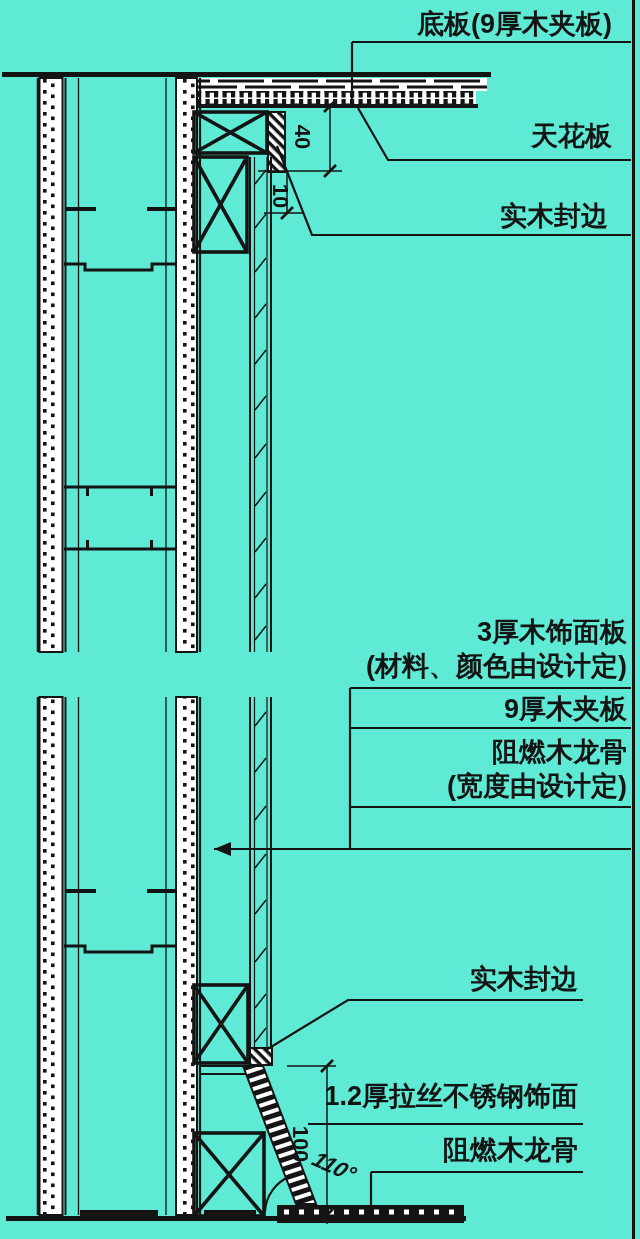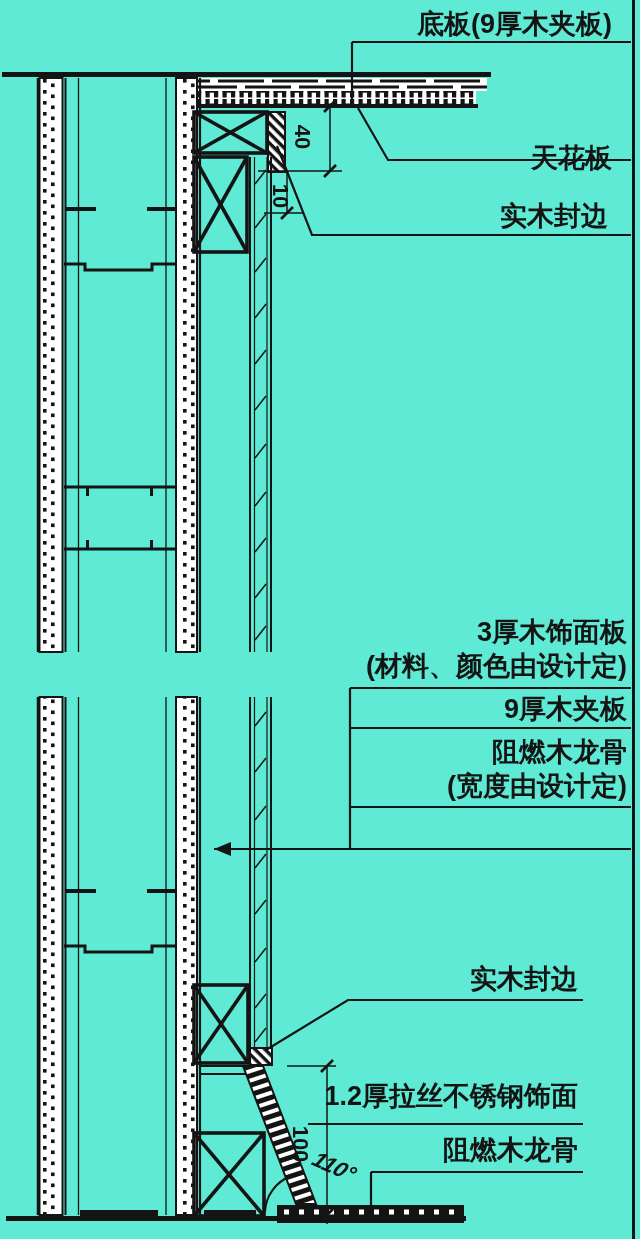--- a/index.html
+++ b/index.html
@@ -213,21 +213,21 @@
       <polygon points="214,849 231,842 231,856" fill="#141414" stroke="none"></polygon>
 
       <polyline points="266,1050 348,1000 583,1000"></polyline>
       <line x1="308" y1="1124" x2="583" y2="1124"></line>
       <line x1="371" y1="1172" x2="583" y2="1172"></line>
       <line x1="371" y1="1172" x2="371" y2="1210"></line>
     </g>
   </svg>
 
   <div class="lbl" style="top:8px;right:28px;">底板(9厚木夹板)</div>
-  <div class="lbl" style="top:142px;right:28px;">天花板</div>
+  <div class="lbl" style="top:120px;right:28px;">天花板</div>
   <div class="lbl" style="top:200px;right:32px;">实木封边</div>
 
   <div class="lbl" style="top:608px;right:13px;margin-top:8px;">3厚木饰面板</div>
   <div class="lbl" style="top:650px;right:13px;text-align:right;">(材料、颜色由设计定)</div>
   <div class="lbl" style="top:693px;right:13px;">9厚木夹板</div>
   <div class="lbl" style="top:736px;right:13px;">阻燃木龙骨</div>
   <div class="lbl" style="top:770px;right:13px;">(宽度由设计定)</div>
 
   <div class="lbl" style="top:963px;right:62px;">实木封边</div>
   <div class="lbl" style="top:1080px;right:62px;">1.2厚拉丝不锈钢饰面</div>

